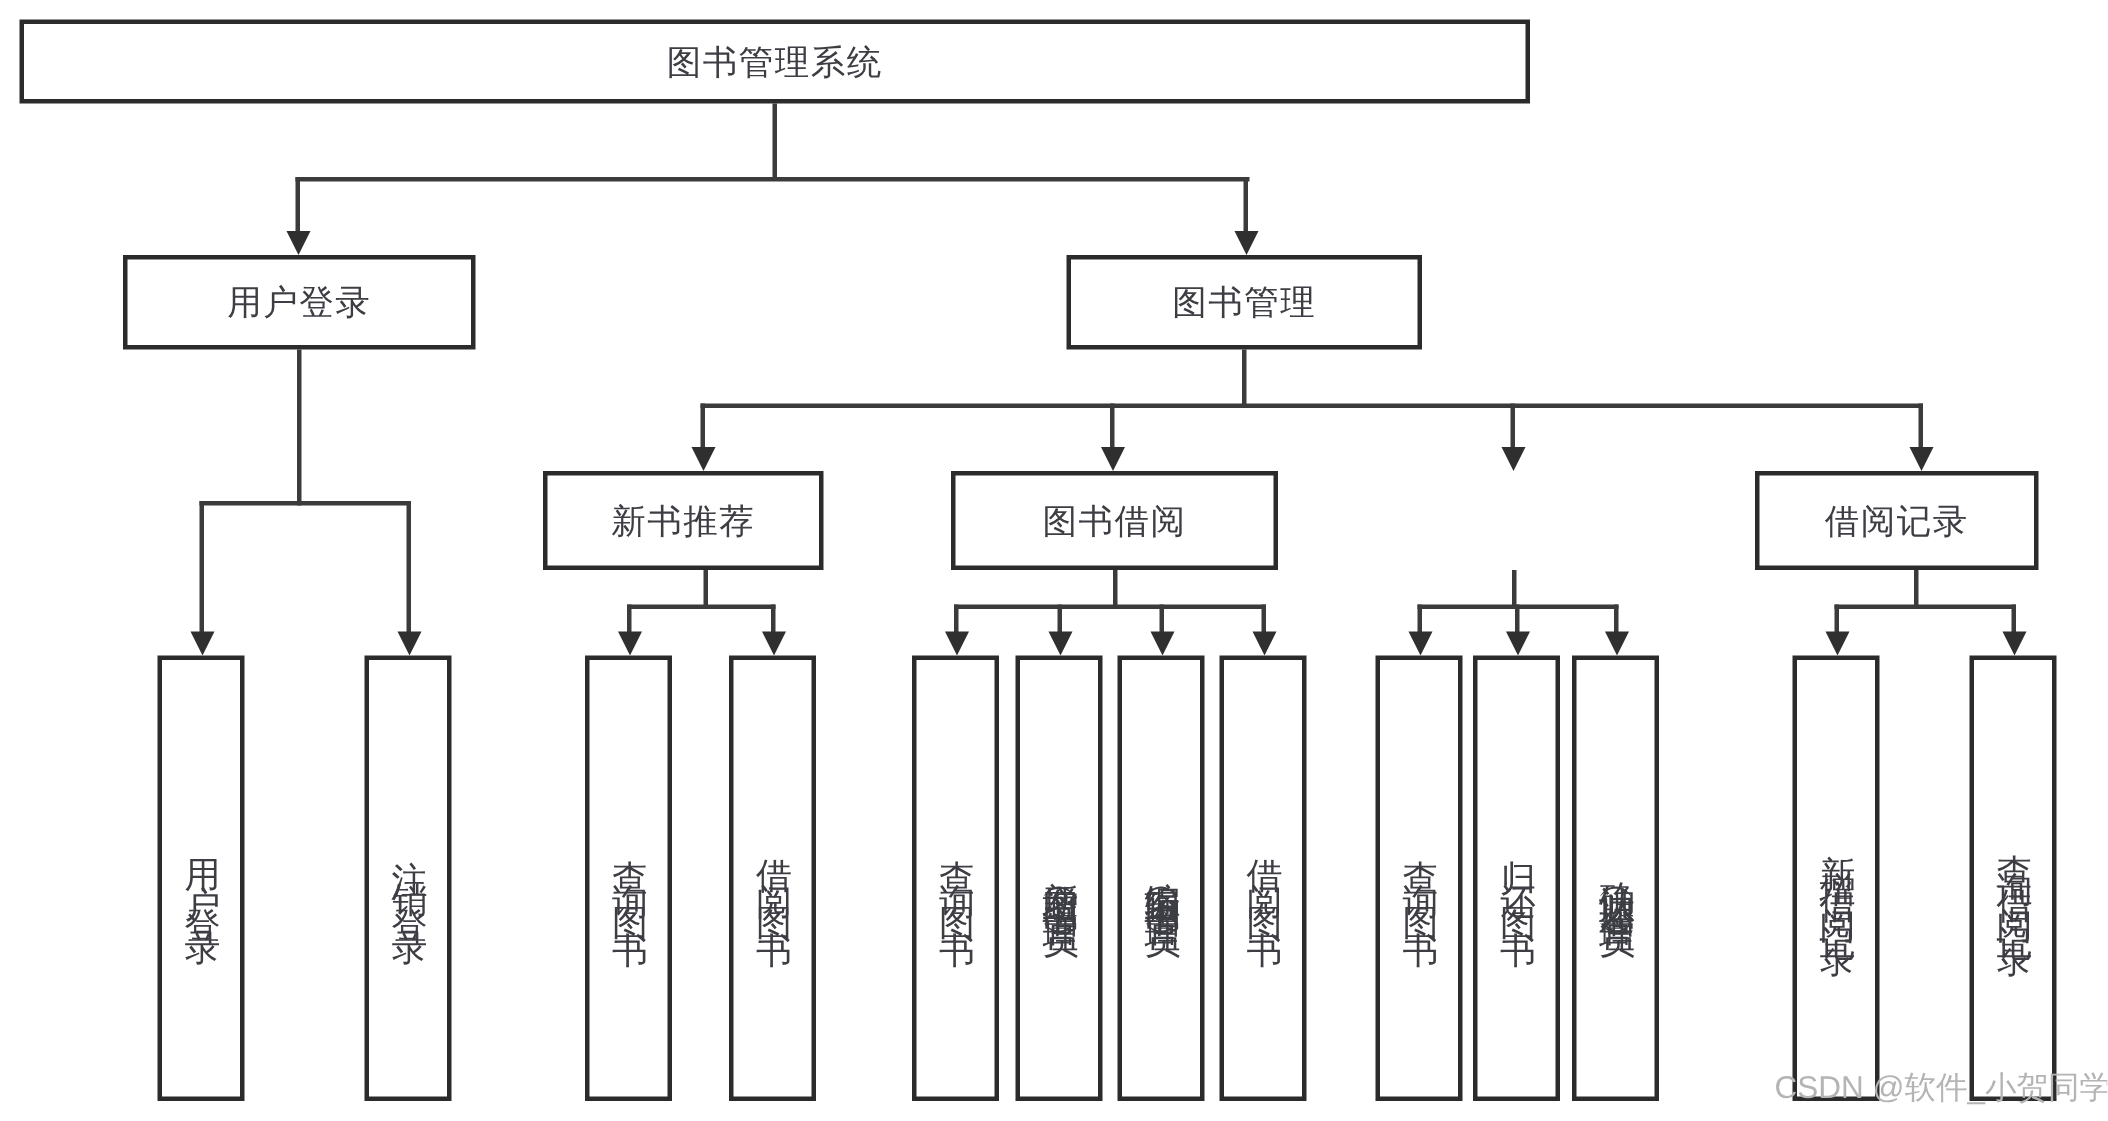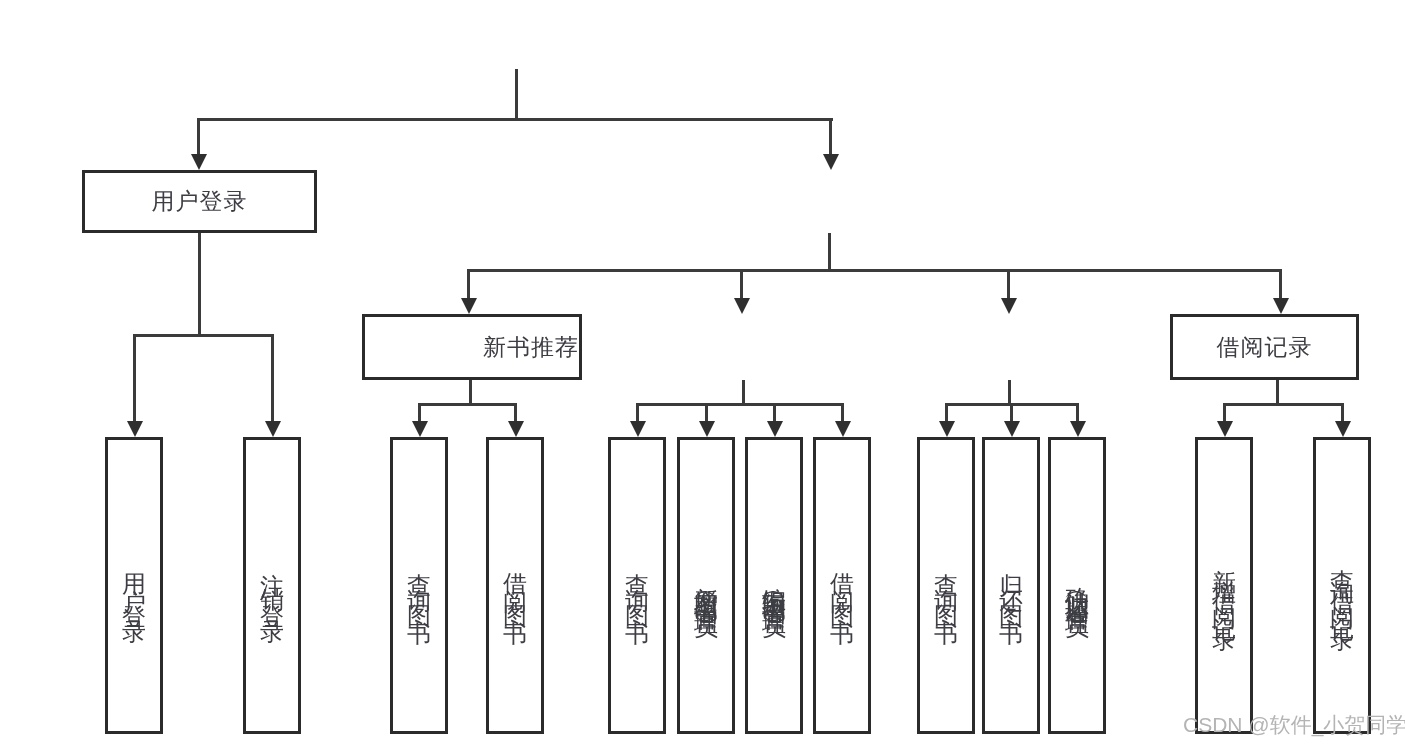--- a/index.html
+++ b/index.html
@@ -64,52 +64,61 @@
     color: #b4b4b4;
     white-space: nowrap;
     z-index: 5;
   }
 </style>
 </head>
 <body>
 
 <div class="canvas">
 
+  <div class="node" style="left:13px; top:13px; width:1007px; height:56px;">
+    <span class="h-label">图书管理系统</span>
+  </div>
 
   <div class="v" style="left:515px; top:69px; height:51px;"></div>
   <div class="h" style="left:197px; top:118px; width:636px;"></div>
   <div class="v" style="left:197px; top:118px; height:39px;"></div>
   <div class="arrow" style="left:191px; top:154px;"></div>
   <div class="v" style="left:829px; top:118px; height:39px;"></div>
   <div class="arrow" style="left:823px; top:154px;"></div>
 
   <div class="node" style="left:82px; top:170px; width:235px; height:63px;">
     <span class="h-label">用户登录</span>
+  </div>
+  <div class="node" style="left:711px; top:170px; width:237px; height:63px;">
+    <span class="h-label">图书管理</span>
   </div>
 
   <div class="v" style="left:198px; top:233px; height:104px;"></div>
   <div class="h" style="left:133px; top:334px; width:141px;"></div>
   <div class="v" style="left:133px; top:334px; height:89px;"></div>
   <div class="arrow" style="left:127px; top:421px;"></div>
   <div class="v" style="left:271px; top:334px; height:89px;"></div>
   <div class="arrow" style="left:265px; top:421px;"></div>
 
   <div class="v" style="left:828px; top:233px; height:39px;"></div>
   <div class="h" style="left:467px; top:269px; width:815px;"></div>
   <div class="v" style="left:467px; top:269px; height:31px;"></div>
   <div class="arrow" style="left:461px; top:298px;"></div>
   <div class="v" style="left:740px; top:269px; height:31px;"></div>
   <div class="arrow" style="left:734px; top:298px;"></div>
   <div class="v" style="left:1007px; top:269px; height:31px;"></div>
   <div class="arrow" style="left:1001px; top:298px;"></div>
   <div class="v" style="left:1279px; top:269px; height:31px;"></div>
   <div class="arrow" style="left:1273px; top:298px;"></div>
 
-  <div class="node" style="left:362px; top:314px; width:220px; height:66px;justify-content:flex-end;">
+  <div class="node" style="left:362px; top:314px; width:187px; height:66px;">
     <span class="h-label">新书推荐</span>
+  </div>
+  <div class="node" style="left:634px; top:314px; width:218px; height:66px;">
+    <span class="h-label">图书借阅</span>
   </div>
   <div class="node" style="left:1170px; top:314px; width:189px; height:66px;">
     <span class="h-label">借阅记录</span>
   </div>
 
   <div class="v" style="left:469px; top:380px; height:26px;"></div>
   <div class="h" style="left:418px; top:403px; width:99px;"></div>
   <div class="v" style="left:418px; top:403px; height:20px;"></div>
   <div class="arrow" style="left:412px; top:421px;"></div>
   <div class="v" style="left:514px; top:403px; height:20px;"></div>

